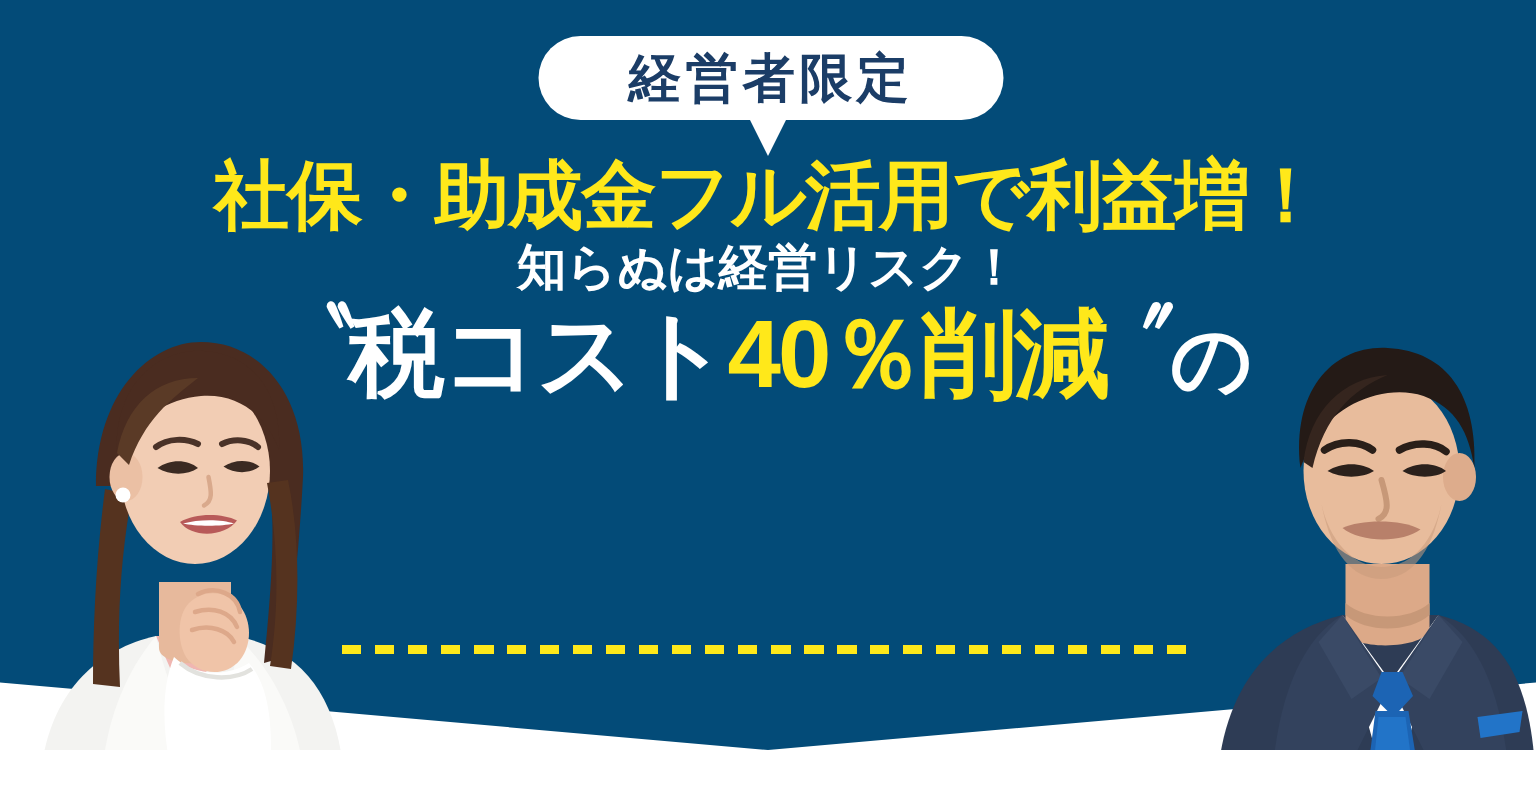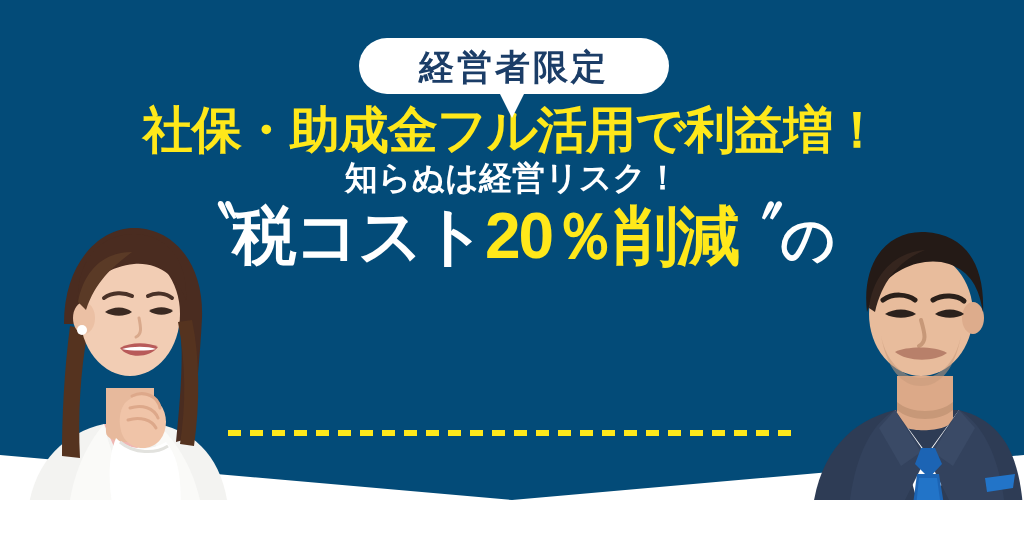--- a/index.html
+++ b/index.html
@@ -29,21 +29,21 @@
     background: #034B78;
     -webkit-clip-path: polygon(0 0, 1024px 0, 1024px 455px, 512px 500px, 0 455px);
     clip-path: polygon(0 0, 1024px 0, 1024px 455px, 512px 500px, 0 455px);
     z-index: 1;
   }
 
   
   .badge-wrap {
     position: absolute;
     left: 359px;
-    top: 38px;
+    top: 24px;
     z-index: 6;
   }
   .badge-pill {
     width: 310px;
     height: 56px;
     background: #ffffff;
     border-radius: 28px;
     display: flex;
     align-items: center;
     justify-content: center;
@@ -161,21 +161,21 @@
     <div class="badge-pill">
       <span class="badge-text">経営者限定</span>
     </div>
     <div class="badge-tail"></div>
   </div>
 
   <div class="headline">
     <div class="line line-1">社保・助成金フル活用で利益増！</div>
     <div class="line line-2">知らぬは経営リスク！</div>
     <div class="line line-3">
-      <span class="qm">〝</span><span>税コスト</span><span class="hl">20％削減</span><span class="qm">〞</span><span class="tail-kana">の</span>
+      <span class="qm">〝</span><span>税コスト</span><span class="hl">40％削減</span><span class="qm">〞</span><span class="tail-kana">の</span>
     </div>
   </div>
 
   <div class="dash-line"></div>
 
   <div class="person person-left">
     <svg viewBox="0 0 230 330" xmlns="http://www.w3.org/2000/svg">
 
       <path d="M18 330 C18 262 52 228 96 218 L150 218 C196 228 222 262 222 330 Z" fill="#F3F3F1"></path>
       <path d="M96 218 L118 268 L140 218 Z" fill="#F0B6B2"></path>

